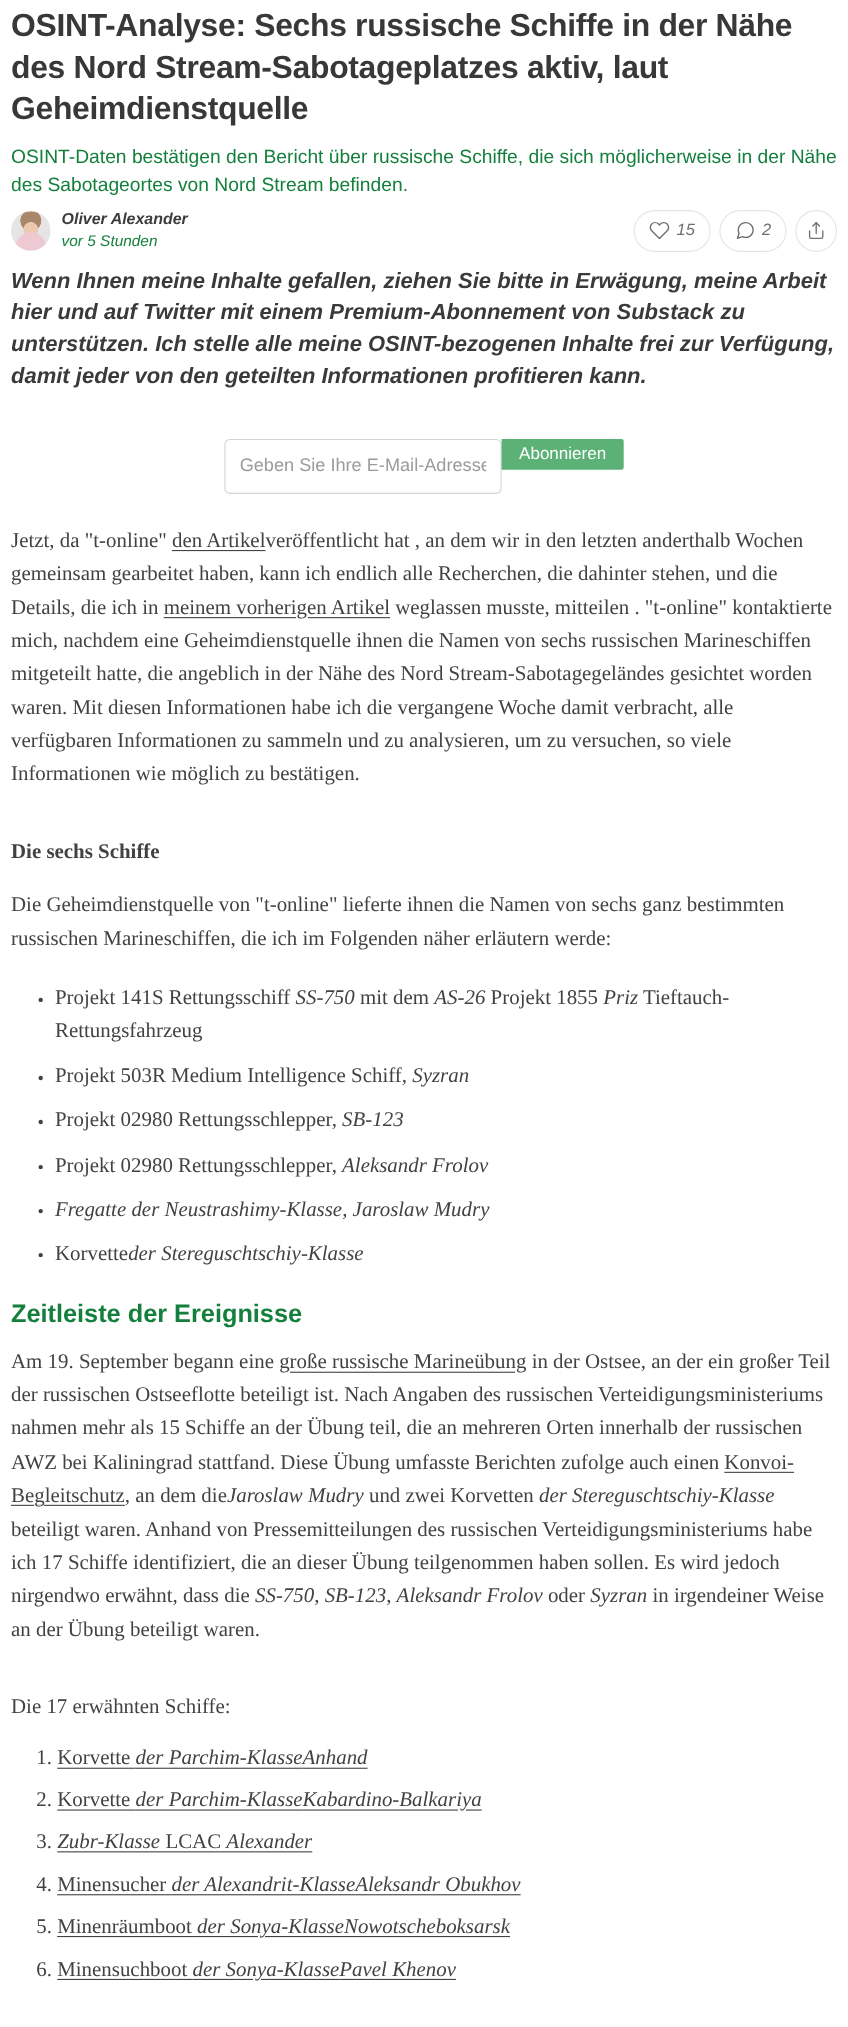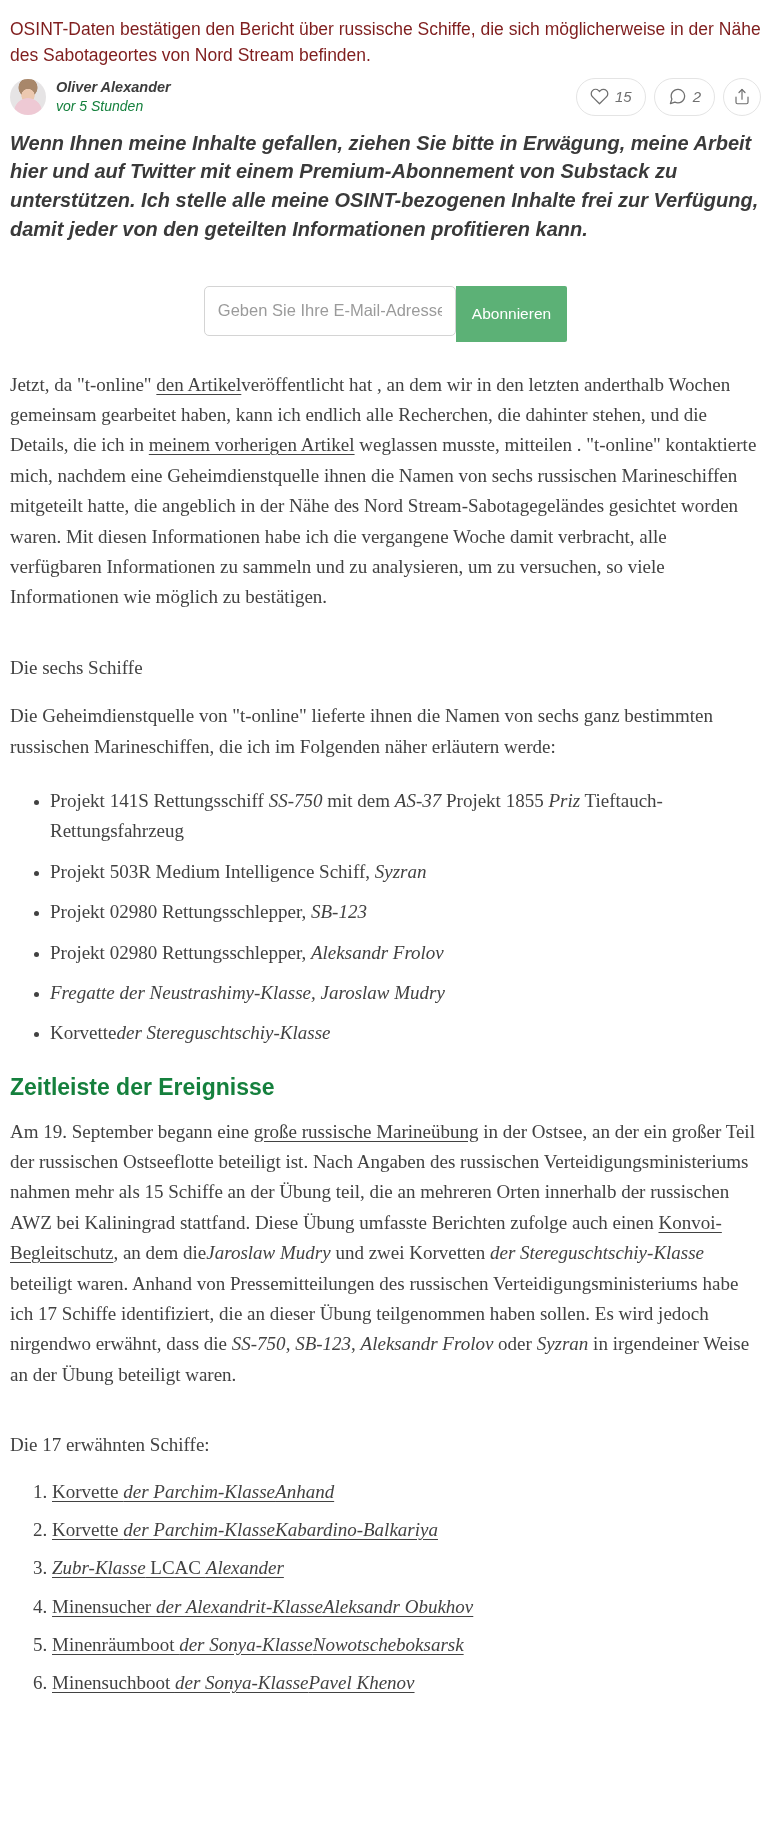--- a/index.html
+++ b/index.html
@@ -13,21 +13,21 @@
   .container { padding: 6px 10px 0 10px; }
 
   
   .title {
     margin: 0;
     font-size: 29px; line-height: 1.3; font-weight: 700;
     letter-spacing: -0.3px; color: #383838;
   }
   .subtitle {
     margin: 10px 0 0 0;
-    font-size: 17.5px; line-height: 1.5; color: #7f1d1d;
+    font-size: 17.5px; line-height: 1.5; color: #15803d;
   }
 
   
   .author-row { display: flex; align-items: center; margin-top: 8px; height: 40px; font-style: italic; }
   .avatar {
     width: 36px; height: 36px; border-radius: 50%;
     background:
       radial-gradient(circle at 50% 92%, #eec9d4 0 36%, rgba(0,0,0,0) 38%),
       radial-gradient(circle at 50% 46%, #ecc8af 0 24%, rgba(0,0,0,0) 26%),
       radial-gradient(circle at 50% 24%, #a8876a 0 28%, rgba(0,0,0,0) 30%),
@@ -57,35 +57,35 @@
   
   .subscribe { margin-top: 42px; display: flex; justify-content: center; align-items: flex-start; }
   .sub-input {
     width: 252px; height: 50px; padding: 0 13px;
     border: 1px solid #d4d4d4; border-radius: 5px;
     font-family: "Liberation Sans", sans-serif;
     font-size: 16.5px; color: #555; outline: none;
   }
   .sub-input::placeholder { color: #9b9b9b; }
   .sub-btn {
-    height: 56px; margin-left: 0; padding: 0 16px;
+    height: 28px; margin-left: 0; padding: 0 16px;
     border: none; border-radius: 0 2px 2px 0;
     background: #5cb176; color: #ffffff;
     font-family: "Liberation Sans", sans-serif;
     font-size: 15.5px; cursor: pointer;
   }
 
   
   .serif {
     font-family: "Liberation Serif", serif;
     font-size: 19px; line-height: 1.6; color: #424242;
   }
   p.serif { margin: 0; }
   #p1 { margin-top: 28px; }
-  #six-ships-heading { margin-top: 40px; }
+  #six-ships-heading { margin-top: 40px; font-weight: bold; }
   #p2 { margin-top: 18px; }
   ul.ships { margin: 24px 0 0 0; padding-left: 40px; }
   ul.ships li { margin-bottom: 10px; }
   ul.ships li::marker { color: #424242; font-size: 0.8em; }
   .timeline-heading {
     margin: 24px 0 0 0;
     font-family: "Liberation Sans", sans-serif;
     font-size: 23px; font-weight: 700; color: #15803d; line-height: 1.3;
   }
   #timeline { margin-top: 14px; }
@@ -96,20 +96,21 @@
   .ship-link { text-decoration: underline; text-underline-offset: 3px; cursor: pointer; }
 
   .seg-i { font-style: italic; }
   .seg-l { text-decoration: underline; text-underline-offset: 2.5px; cursor: pointer; }
 </style>
 </head>
 <body>
 
 <div class="container">
 
+  <h1 class="title">OSINT-Analyse: Sechs russische Schiffe in der Nähe des Nord Stream-Sabotageplatzes aktiv, laut Geheimdienstquelle</h1>
 
   <p class="subtitle">OSINT-Daten bestätigen den Bericht über russische Schiffe, die sich möglicherweise in der Nähe des Sabotageortes von Nord Stream befinden.</p>
 
   <div class="author-row">
     <div class="avatar"></div>
     <div class="author-meta">
       <div class="author-name">Oliver Alexander</div>
       <div class="author-time">vor 5 Stunden</div>
     </div>
     <div class="actions">
@@ -148,21 +149,21 @@
     <button class="sub-btn">Abonnieren</button>
   </div>
 
   <p class="serif" id="p1"><span>Jetzt, da "t-online" </span><span class="seg-l">den Artikel</span><span>veröffentlicht hat , an dem wir in den letzten anderthalb Wochen gemeinsam gearbeitet haben, kann ich endlich alle Recherchen, die dahinter stehen, und die Details, die ich in </span><span class="seg-l">meinem vorherigen Artikel</span><span> weglassen musste, mitteilen . "t-online" kontaktierte mich, nachdem eine Geheimdienstquelle ihnen die Namen von sechs russischen Marineschiffen mitgeteilt hatte, die angeblich in der Nähe des Nord Stream-Sabotagegeländes gesichtet worden waren. Mit diesen Informationen habe ich die vergangene Woche damit verbracht, alle verfügbaren Informationen zu sammeln und zu analysieren, um zu versuchen, so viele Informationen wie möglich zu bestätigen.</span></p>
 
   <p class="serif" id="six-ships-heading">Die sechs Schiffe</p>
 
   <p class="serif" id="p2">Die Geheimdienstquelle von "t-online" lieferte ihnen die Namen von sechs ganz bestimmten russischen Marineschiffen, die ich im Folgenden näher erläutern werde:</p>
 
   <ul class="ships serif">
-    <li><span>Projekt 141S Rettungsschiff </span><span class="seg-i">SS-750</span><span> mit dem </span><span class="seg-i">AS-37</span><span> Projekt 1855 </span><span class="seg-i">Priz</span><span> Tieftauch-Rettungsfahrzeug</span></li>
+    <li><span>Projekt 141S Rettungsschiff </span><span class="seg-i">SS-750</span><span> mit dem </span><span class="seg-i">AS-26</span><span> Projekt 1855 </span><span class="seg-i">Priz</span><span> Tieftauch-Rettungsfahrzeug</span></li>
     <li><span>Projekt 503R Medium Intelligence Schiff, </span><span class="seg-i">Syzran</span></li>
     <li><span>Projekt 02980 Rettungsschlepper, </span><span class="seg-i">SB-123</span></li>
     <li><span>Projekt 02980 Rettungsschlepper, </span><span class="seg-i">Aleksandr Frolov</span></li>
     <li><span class="seg-i">Fregatte der Neustrashimy-Klasse, Jaroslaw Mudry</span></li>
     <li><span>Korvette</span><span class="seg-i">der Stereguschtschiy-Klasse</span></li>
   </ul>
 
   <h2 class="timeline-heading">Zeitleiste der Ereignisse</h2>
 
   <p class="serif" id="timeline"><span>Am 19. September begann eine </span><span class="seg-l">große russische Marineübung</span><span> in der Ostsee, an der ein großer Teil der russischen Ostseeflotte beteiligt ist. Nach Angaben des russischen Verteidigungsministeriums nahmen mehr als 15 Schiffe an der Übung teil, die an mehreren Orten innerhalb der russischen AWZ bei Kaliningrad stattfand. Diese Übung umfasste Berichten zufolge auch einen </span><span class="seg-l">Konvoi-Begleitschutz</span><span>, an dem die</span><span class="seg-i">Jaroslaw Mudry</span><span> und zwei Korvetten </span><span class="seg-i">der Stereguschtschiy-Klasse</span><span> beteiligt waren. Anhand von Pressemitteilungen des russischen Verteidigungsministeriums habe ich 17 Schiffe identifiziert, die an dieser Übung teilgenommen haben sollen. Es wird jedoch nirgendwo erwähnt, dass die </span><span class="seg-i">SS-750</span><span>, </span><span class="seg-i">SB-123</span><span>, </span><span class="seg-i">Aleksandr Frolov</span><span> oder </span><span class="seg-i">Syzran</span><span> in irgendeiner Weise an der Übung beteiligt waren.</span></p>

